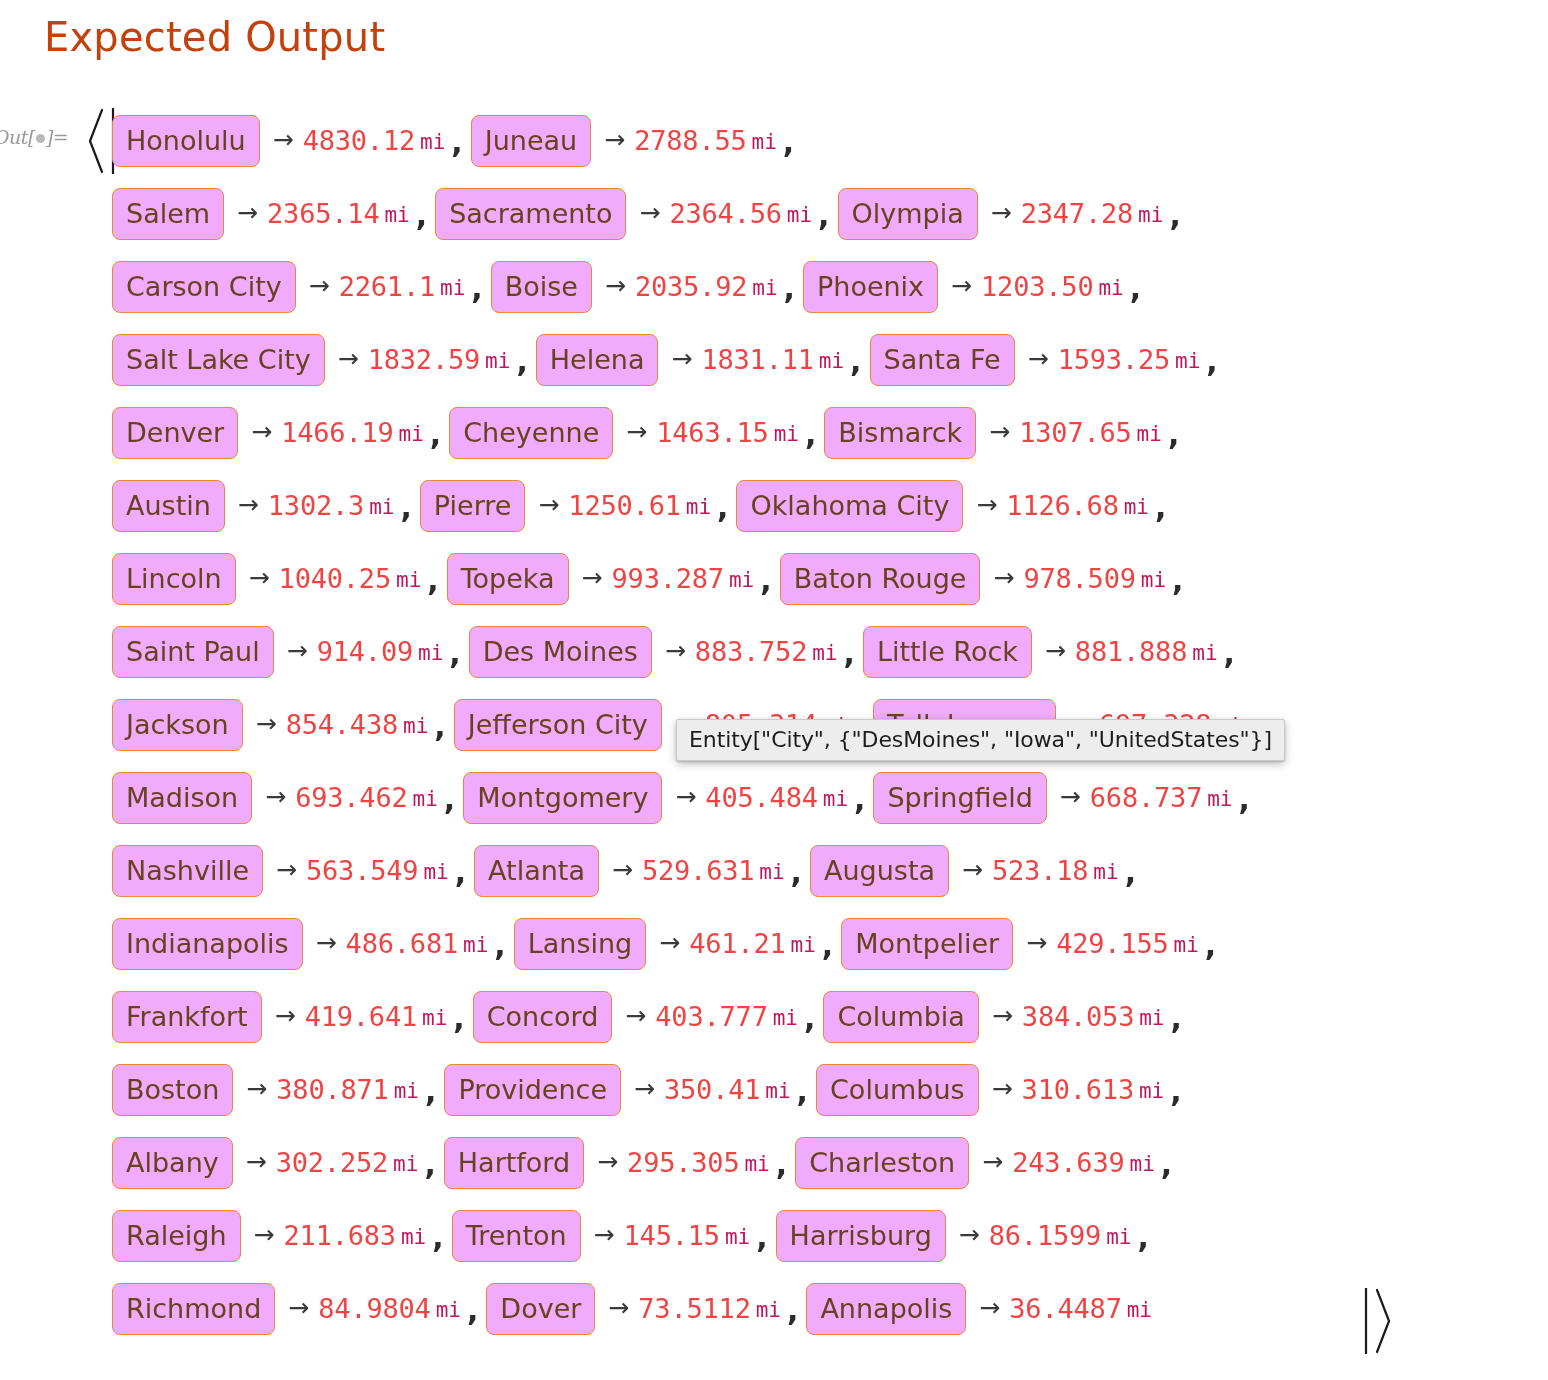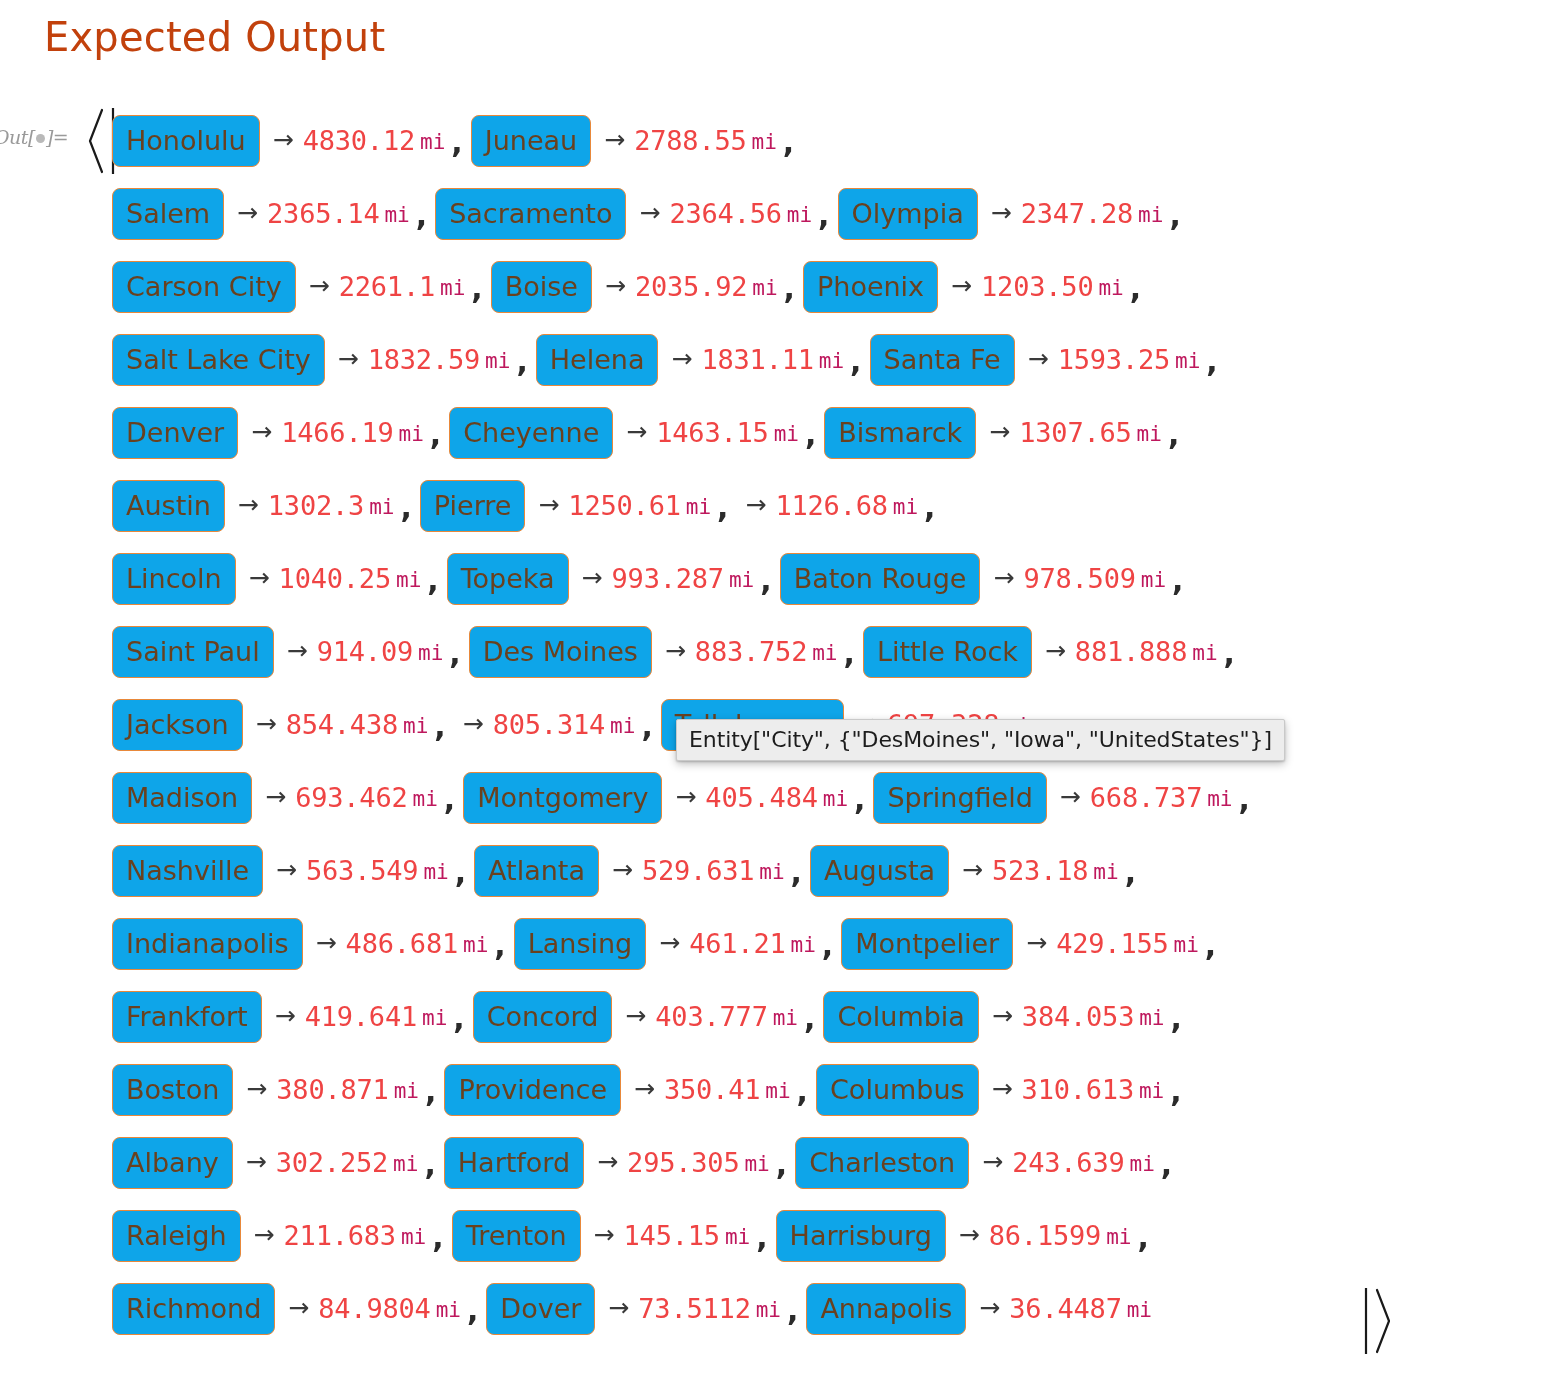--- a/index.html
+++ b/index.html
@@ -88,21 +88,21 @@
   .entity {
     display: inline-flex;
     align-items: center;
     justify-content: center;
     box-sizing: border-box;
     height: 52px;
     padding: 0 13px;
     margin: 0 2px;
     border: 1.6px solid #e8883a;
     border-radius: 8px;
-    background: #0ea5e9;
+    background: #f0abfc;
     color: #69411f;
     font-family: "DejaVu Sans", sans-serif;
     font-size: 27px;
     font-weight: 400;
     line-height: 1;
     cursor: default;
   }
 
   
   .arrow {
@@ -258,20 +258,21 @@
       <span class="entity">Austin</span>
       <span class="arrow">→</span>
       <span class="value">1302.3</span>
       <span class="unit">mi</span>
       <span class="comma">,</span>
       <span class="entity">Pierre</span>
       <span class="arrow">→</span>
       <span class="value">1250.61</span>
       <span class="unit">mi</span>
       <span class="comma">,</span>
+      <span class="entity">Oklahoma City</span>
       <span class="arrow">→</span>
       <span class="value">1126.68</span>
       <span class="unit">mi</span>
       <span class="comma">,</span>
     </div>
     <div class="row">
       <span class="entity">Lincoln</span>
       <span class="arrow">→</span>
       <span class="value">1040.25</span>
       <span class="unit">mi</span>
@@ -303,20 +304,21 @@
       <span class="value">881.888</span>
       <span class="unit">mi</span>
       <span class="comma">,</span>
     </div>
     <div class="row">
       <span class="entity">Jackson</span>
       <span class="arrow">→</span>
       <span class="value">854.438</span>
       <span class="unit">mi</span>
       <span class="comma">,</span>
+      <span class="entity">Jefferson City</span>
       <span class="arrow">→</span>
       <span class="value">805.314</span>
       <span class="unit">mi</span>
       <span class="comma">,</span>
       <span class="entity">Tallahassee</span>
       <span class="arrow">→</span>
       <span class="value">697.328</span>
       <span class="unit">mi</span>
       <span class="comma">,</span>
     </div>

